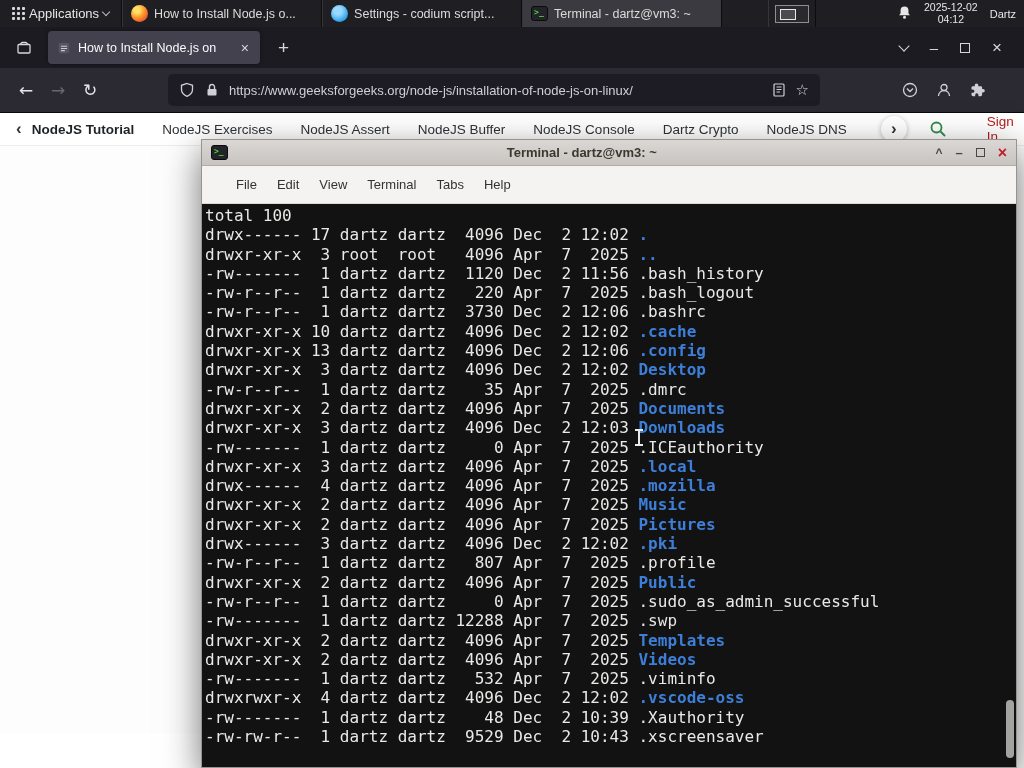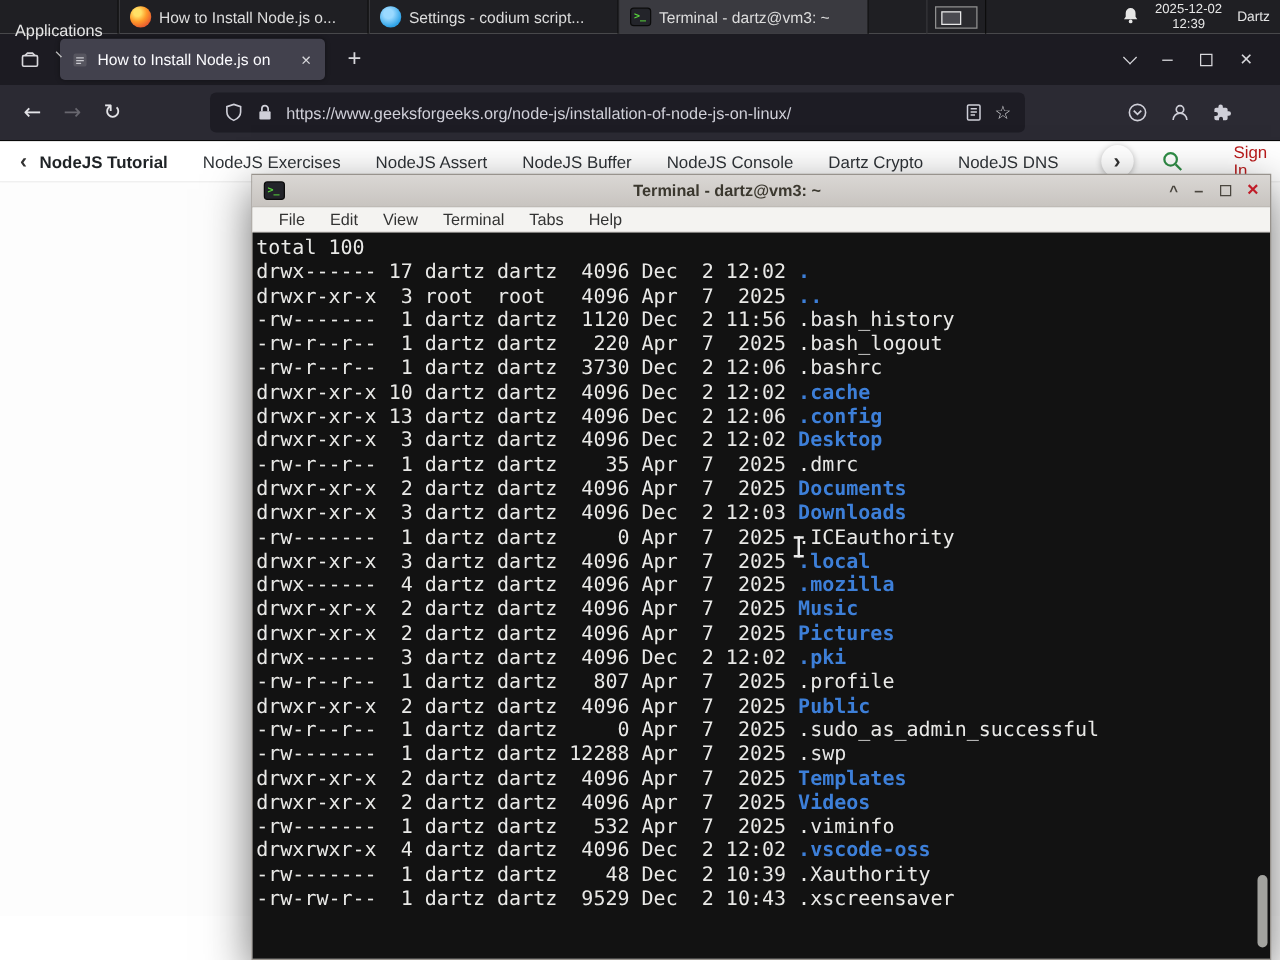--- a/index.html
+++ b/index.html
@@ -2,22 +2,22 @@
 <html><head>
 <meta charset="utf-8">
 <style>
   * { margin:0; padding:0; box-sizing:border-box; }
   html,body { width:1024px; height:768px; overflow:hidden; }
   body { position:relative; font-family:"Liberation Sans", sans-serif; background:#fff; }
 
   
   .panel { position:absolute; top:0; left:0; width:1024px; height:27px; background:#1f1f23;
            display:flex; align-items:center; color:#e6e6e6; font-size:13px; z-index:3; }
-  .apps-btn { display:flex; align-items:center; gap:14px; height:100%; padding:0 12px;
-              border-right:1px solid #0c0c0c;flex-direction:column; }
+  .apps-btn { display:flex; align-items:center; gap:4px; height:100%; padding:0 12px;
+              border-right:1px solid #0c0c0c; }
   .grid-icon { width:13px; height:13px; display:grid; grid-template-columns:repeat(3,1fr); gap:1.5px; }
   .grid-icon i { background:#d9d9d9; border-radius:1px; }
   .apps-caret { width:6px; height:6px; border-right:1.4px solid #bbb; border-bottom:1.4px solid #bbb;
                 transform:rotate(45deg); margin-top:-3px; }
   .task { width:200px; height:27px; display:flex; align-items:center; gap:6px; padding:0 8px;
           border-right:1px solid #0c0c0c; border-left:1px solid #36363a; color:#dcdcdc;
           white-space:nowrap; overflow:hidden; font-size:12.5px; }
   .task.active { background:#3a3a40; }
   .icon-ff { width:17px; height:17px; border-radius:50%; flex:0 0 auto;
              background:radial-gradient(circle at 35% 30%, #ffe066 0 18%, #ff9a2a 45%, #e85d30 75%, #b5321f 100%); }
@@ -85,22 +85,22 @@
               display:flex; flex-direction:column; border:1px solid #98938d;
               box-shadow:0 12px 34px rgba(0,0,0,.55); }
   .t-titlebar { height:26px; background:linear-gradient(#dad7d4, #c8c4c0); display:flex;
                 align-items:center; gap:8px; padding:0 9px; border-bottom:1px solid #aeaaa4; }
   .t-title { flex:1; text-align:center; font-weight:bold; font-size:13px; color:#3b382f; }
   .t-btns { display:flex; align-items:center; gap:13px; color:#4a463f; }
   .t-shade { font-weight:bold; font-size:12px; }
   .t-min { font-weight:bold; font-size:13px; }
   .t-max { width:9px; height:9px; border:1.6px solid #4a463f; }
   .t-close { color:#c01c28; font-weight:bold; font-size:16px; line-height:14px; }
-  .t-menubar { height:20px; background:#f4f3f1; border-bottom:1px solid #dcd8d3; display:flex;
-               align-items:center; padding-left:11px; font-size:13px; color:#333; }
+  .t-menubar { height:38px; background:#f4f3f1; border-bottom:1px solid #dcd8d3; display:flex;
+               align-items:center; padding-left:24px; font-size:13px; color:#333; }
   .menu-item { padding:0 10px; }
   .t-body { flex:1; position:relative; background:#121212; overflow:hidden;
             padding:2px 0 0 3px; font-family:"DejaVu Sans Mono", monospace;
             font-size:16px; line-height:19.3px; color:#e9e9e7; }
   .t-line { white-space:pre; }
   .c-green { color:#2cc048; font-weight:bold; }
   .c-blue  { color:#3d7fd8; font-weight:bold; }
   .c-dim   { color:#e5e5e5; }
   .t-scroll-thumb { position:absolute; right:2px; bottom:9px; width:8px; height:58px;
                     background:#a3a39f; border-radius:4px; }
@@ -147,21 +147,21 @@
   </div>
   <div class="panel-right">
     <span>
       <svg class="bell-svg" viewBox="0 0 16 16">
         <path d="M8 1.5a4.2 4.2 0 0 0-4.2 4.2v3.2L2.3 11h11.4l-1.5-2.1V5.7A4.2 4.2 0 0 0 8 1.5z" fill="#e6e6e6"></path>
         <circle cx="8" cy="13" r="1.6" fill="#e6e6e6"></circle>
       </svg>
     </span>
     <div class="clock">
       <div>2025-12-02</div>
-      <div>12:39</div>
+      <div>04:12</div>
     </div>
     <span class="panel-user">Dartz</span>
   </div>
 </div>
 
 <div class="browser">
 
   <div class="tabbar">
     <div class="fxview">
       <svg class="ico-svg" viewBox="0 0 16 16">

